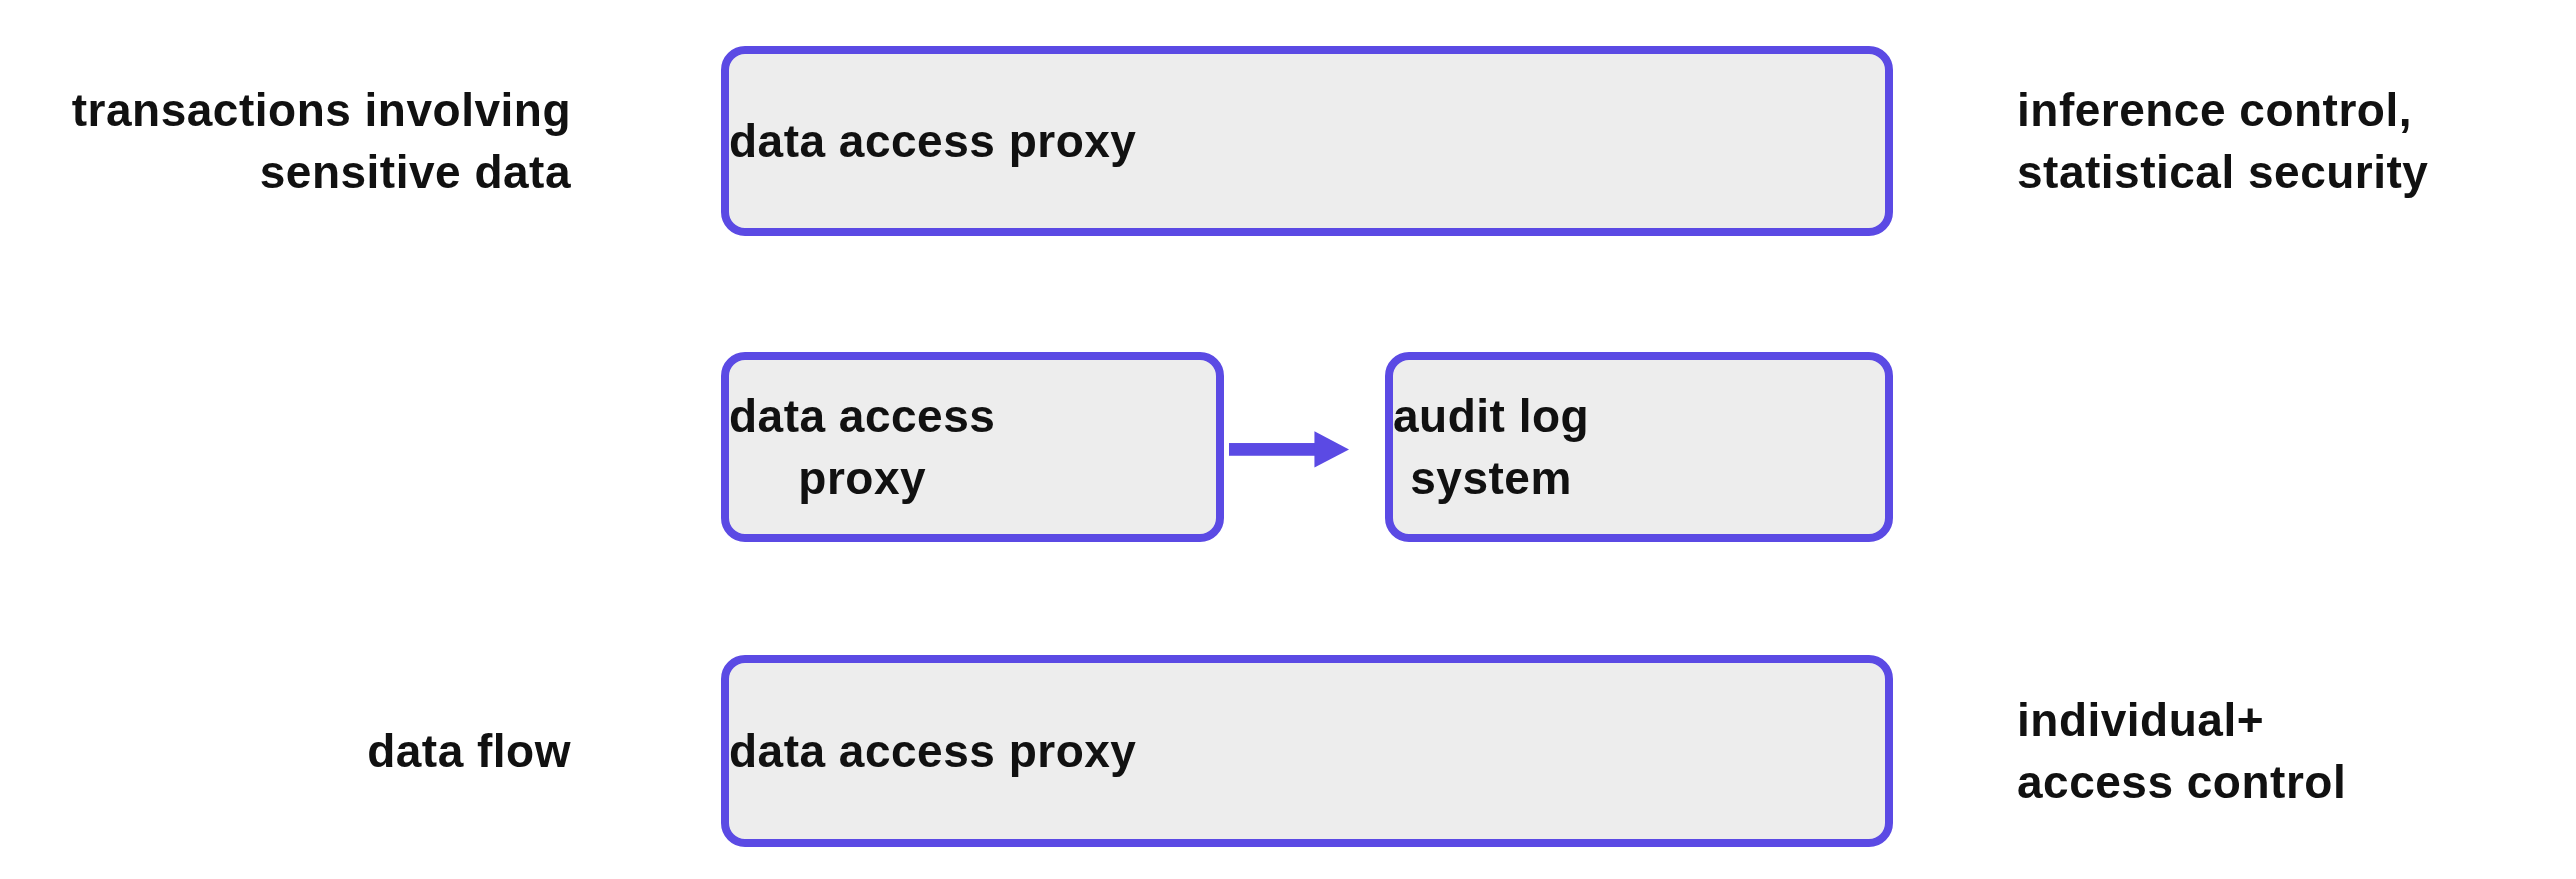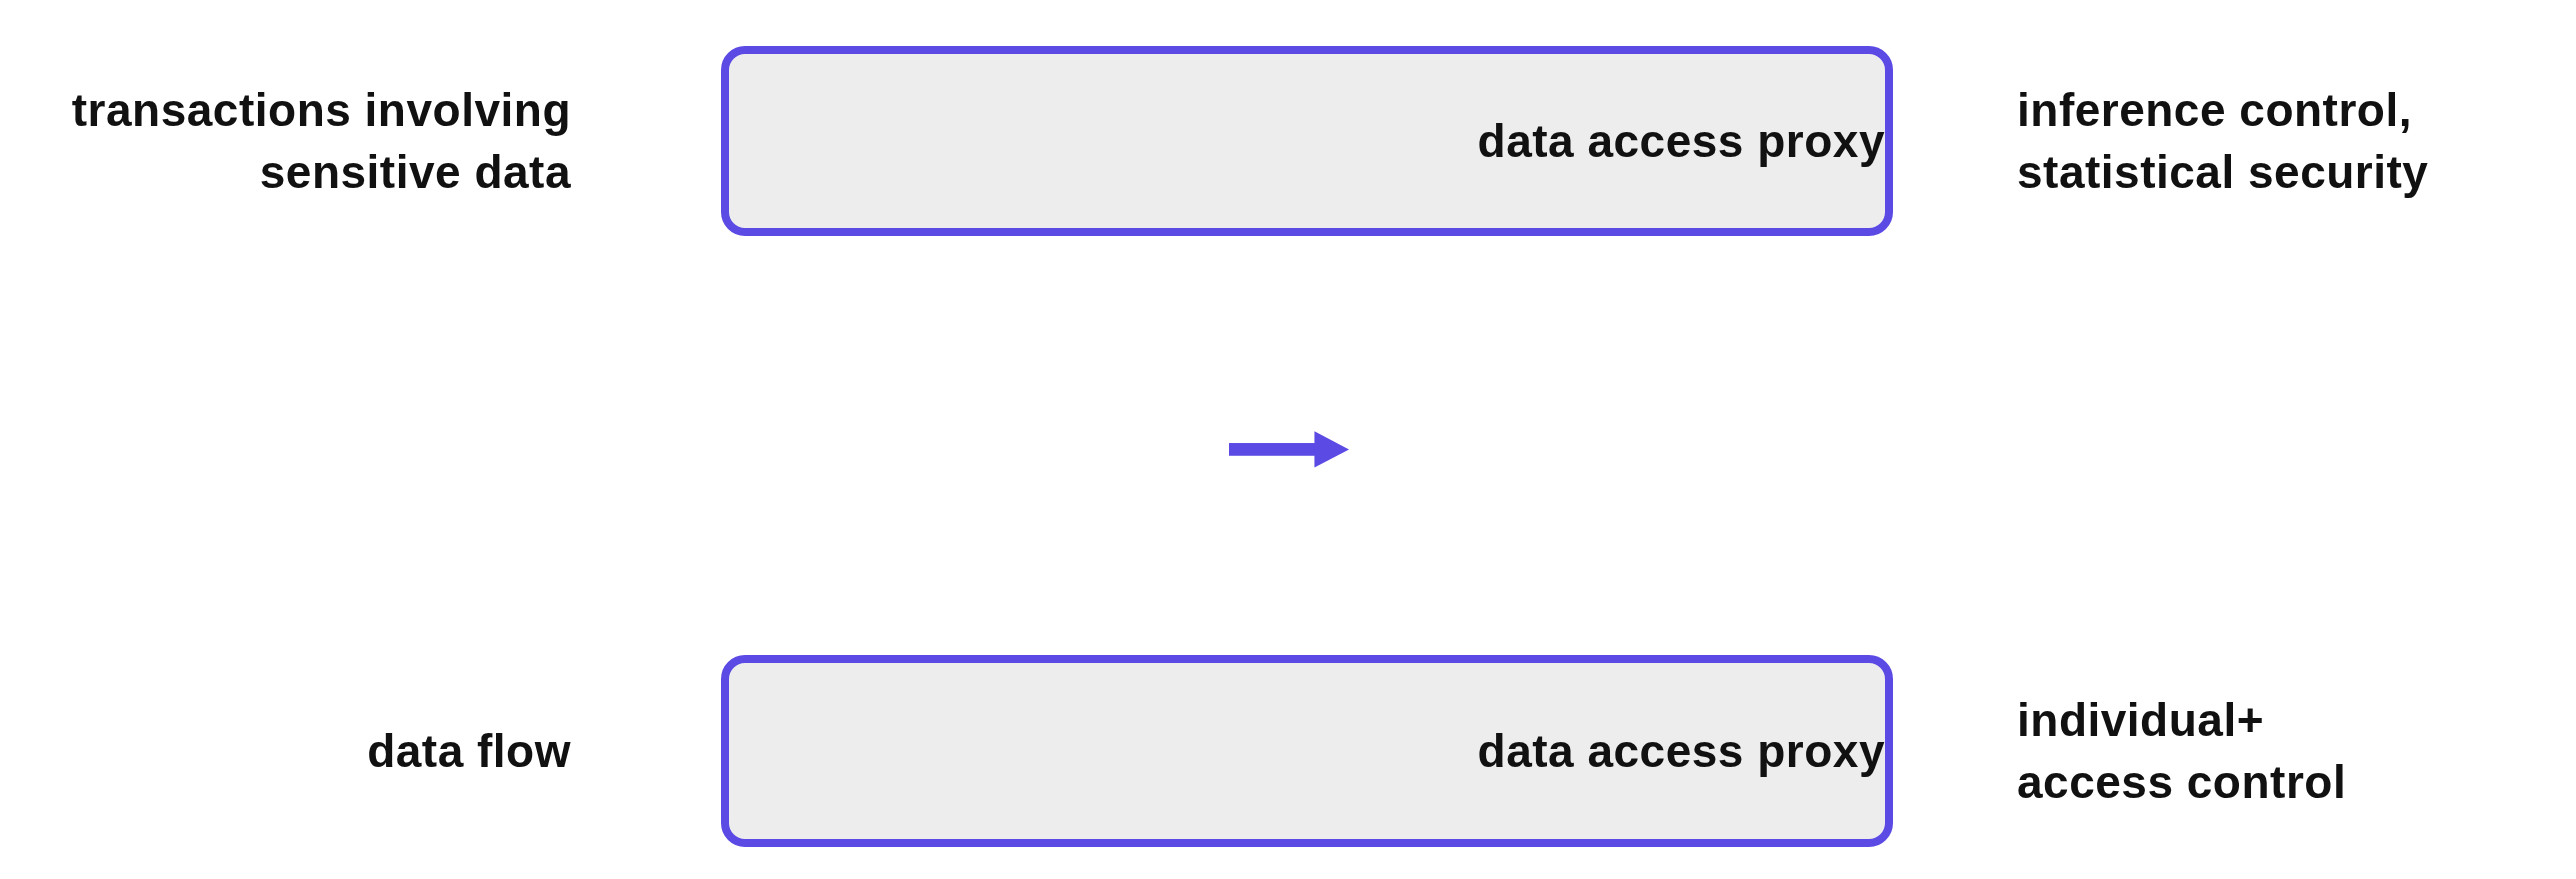--- a/index.html
+++ b/index.html
@@ -30,21 +30,21 @@
     letter-spacing: 0.5px;
   }
   .side-label.left  { left: 0; width: 571px; text-align: right; }
   .side-label.right { left: 2017px; width: 529px; text-align: left; }
 
   .node {
     position: absolute; top: 0; height: 100%;
     background: var(--box-fill);
     border: 8.2px solid var(--accent-purple);
     border-radius: 24px;
-    display: flex; align-items: center; justify-content: flex-end;
+    display: flex; align-items: center; justify-content: flex-start;
     text-align: center;
     font-size: 46px; line-height: 62px;
     white-space: pre-line;
     letter-spacing: 0.5px;
   }
   #box-r1  { left: 721px;  width: 1172px; }
   #box-r2a { left: 721px;  width: 503px;  }
   #box-r2b { left: 1385px; width: 508px;  }
   #box-r3  { left: 721px;  width: 1172px; }
 
@@ -65,25 +65,33 @@
     <div class="side-label left">transactions involving
 sensitive data</div>
     <div class="node" id="box-r1">
       <span>data access proxy</span>
     </div>
     <div class="side-label right">inference control,
 statistical security</div>
   </div>
 
   <div class="row" id="row-2">
+    <div class="node" id="box-r2a">
+      <span>data access
+proxy</span>
+    </div>
     <div class="arrow">
       <svg viewBox="0 0 132 44" xmlns="http://www.w3.org/2000/svg" aria-hidden="true">
         <rect x="0" y="15" width="98" height="14" fill="currentColor"></rect>
         <polygon points="94,2 132,22 94,42" fill="currentColor"></polygon>
       </svg>
+    </div>
+    <div class="node" id="box-r2b">
+      <span>audit log
+system</span>
     </div>
   </div>
 
   <div class="row" id="row-3">
     <div class="side-label left">data flow</div>
     <div class="node" id="box-r3">
       <span>data access proxy</span>
     </div>
     <div class="side-label right">individual+
 access control</div>

